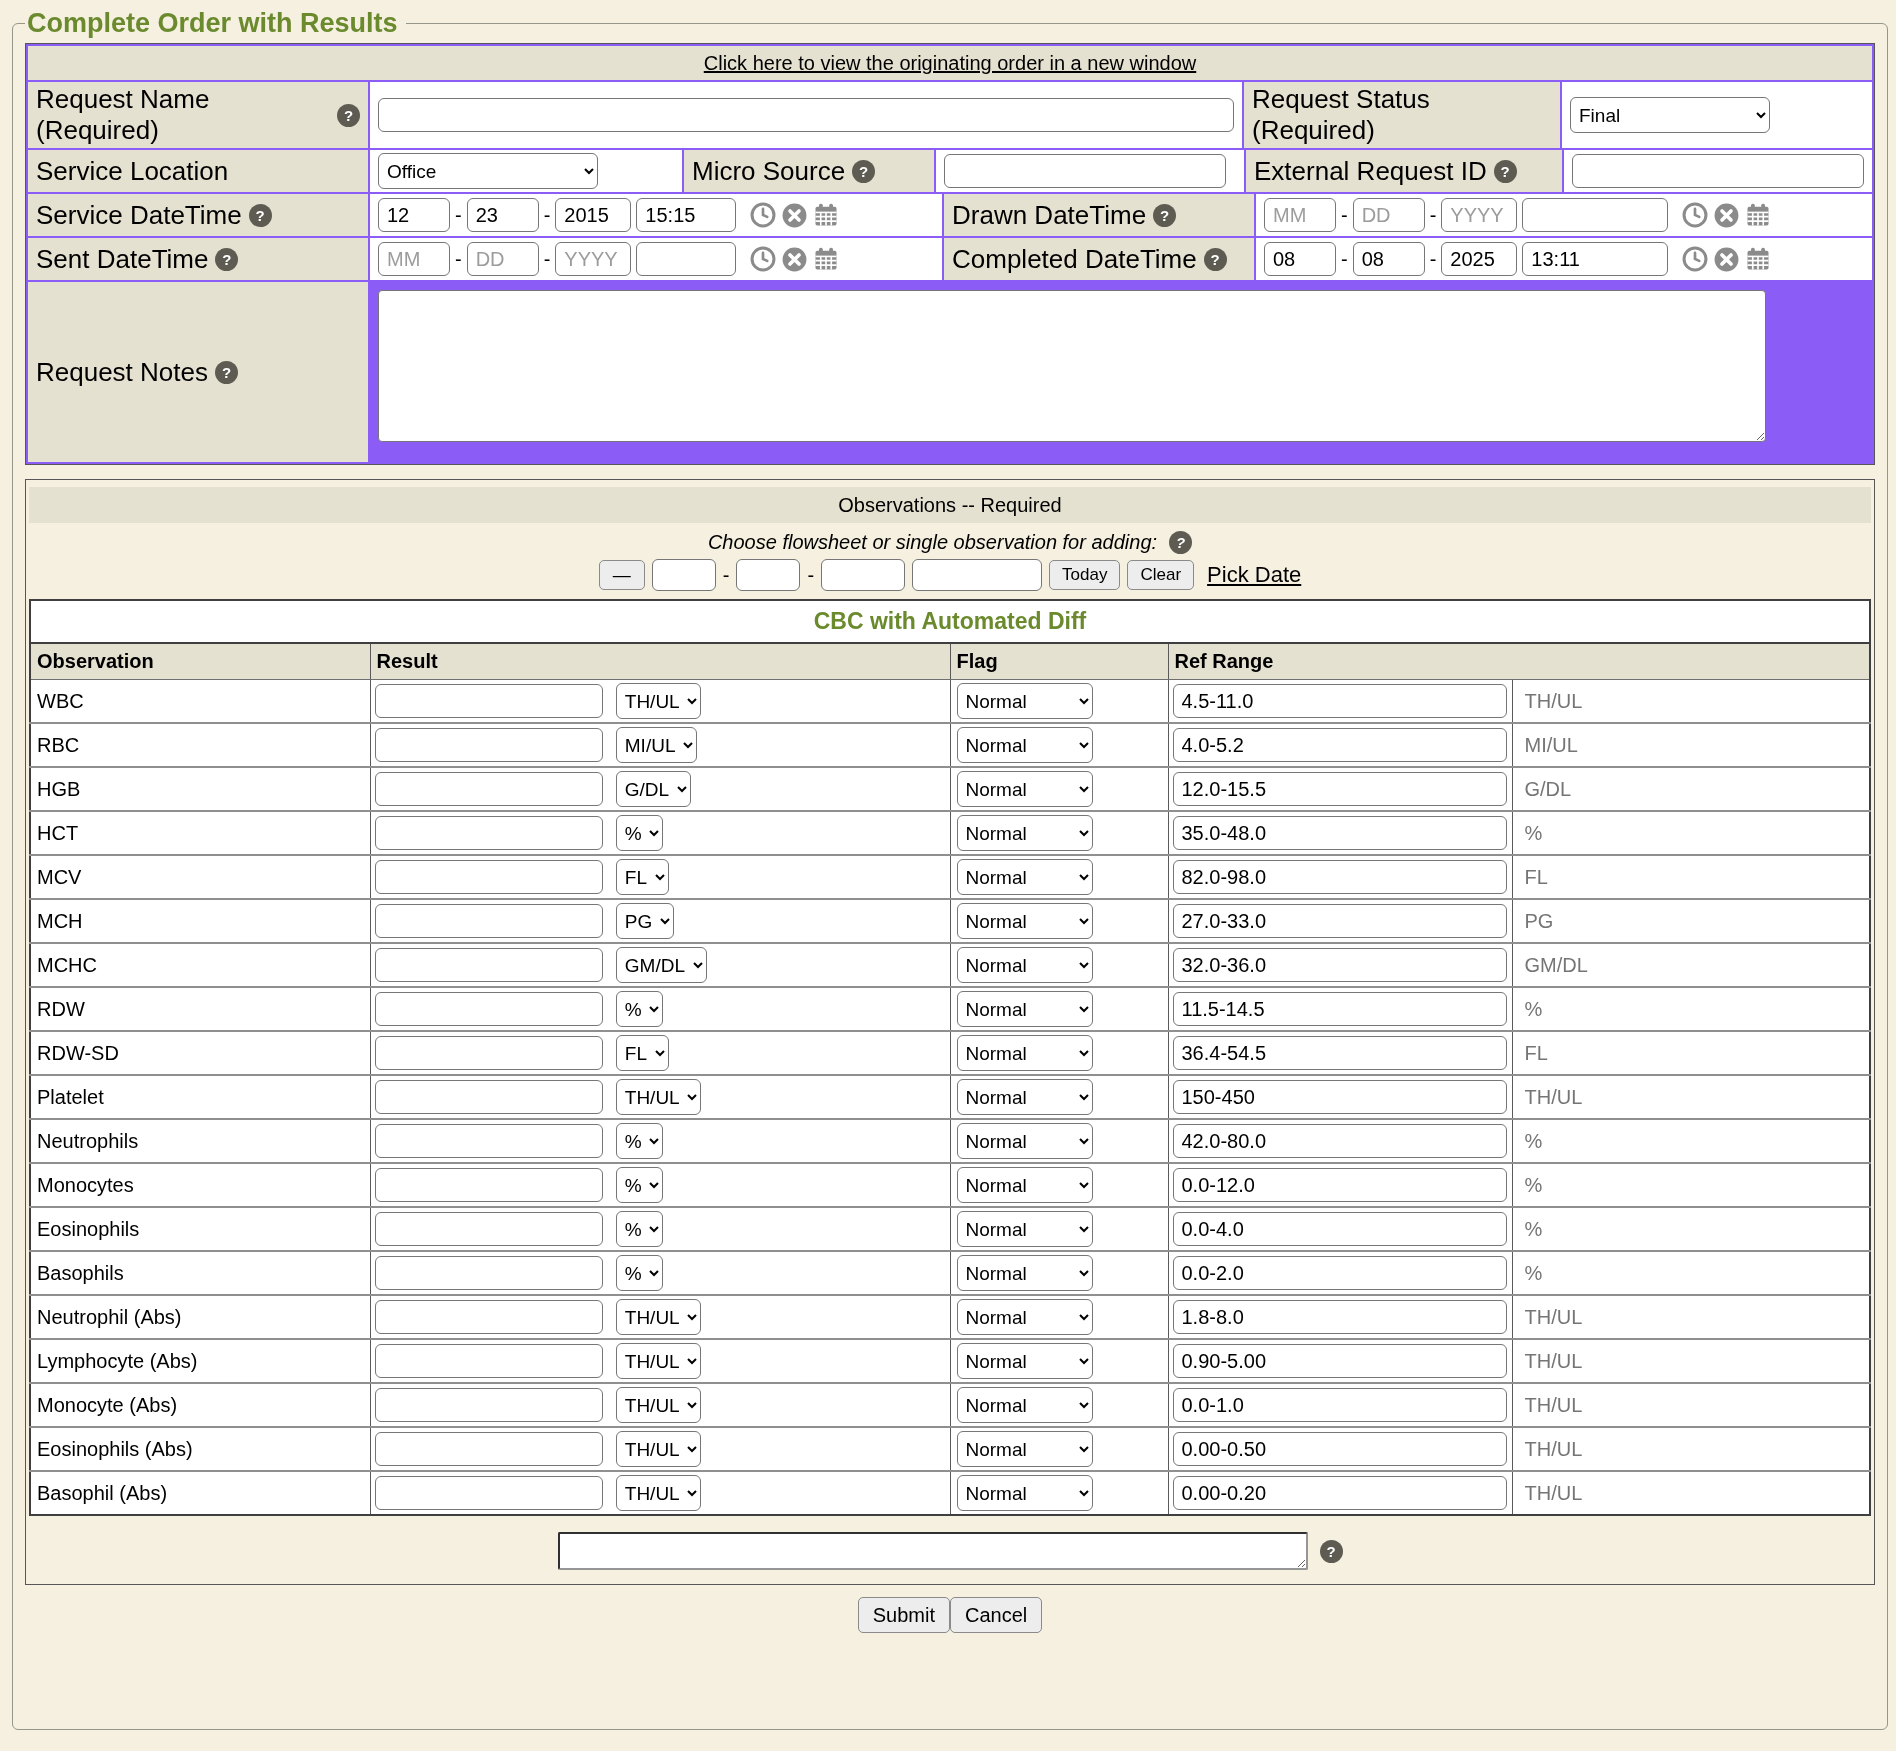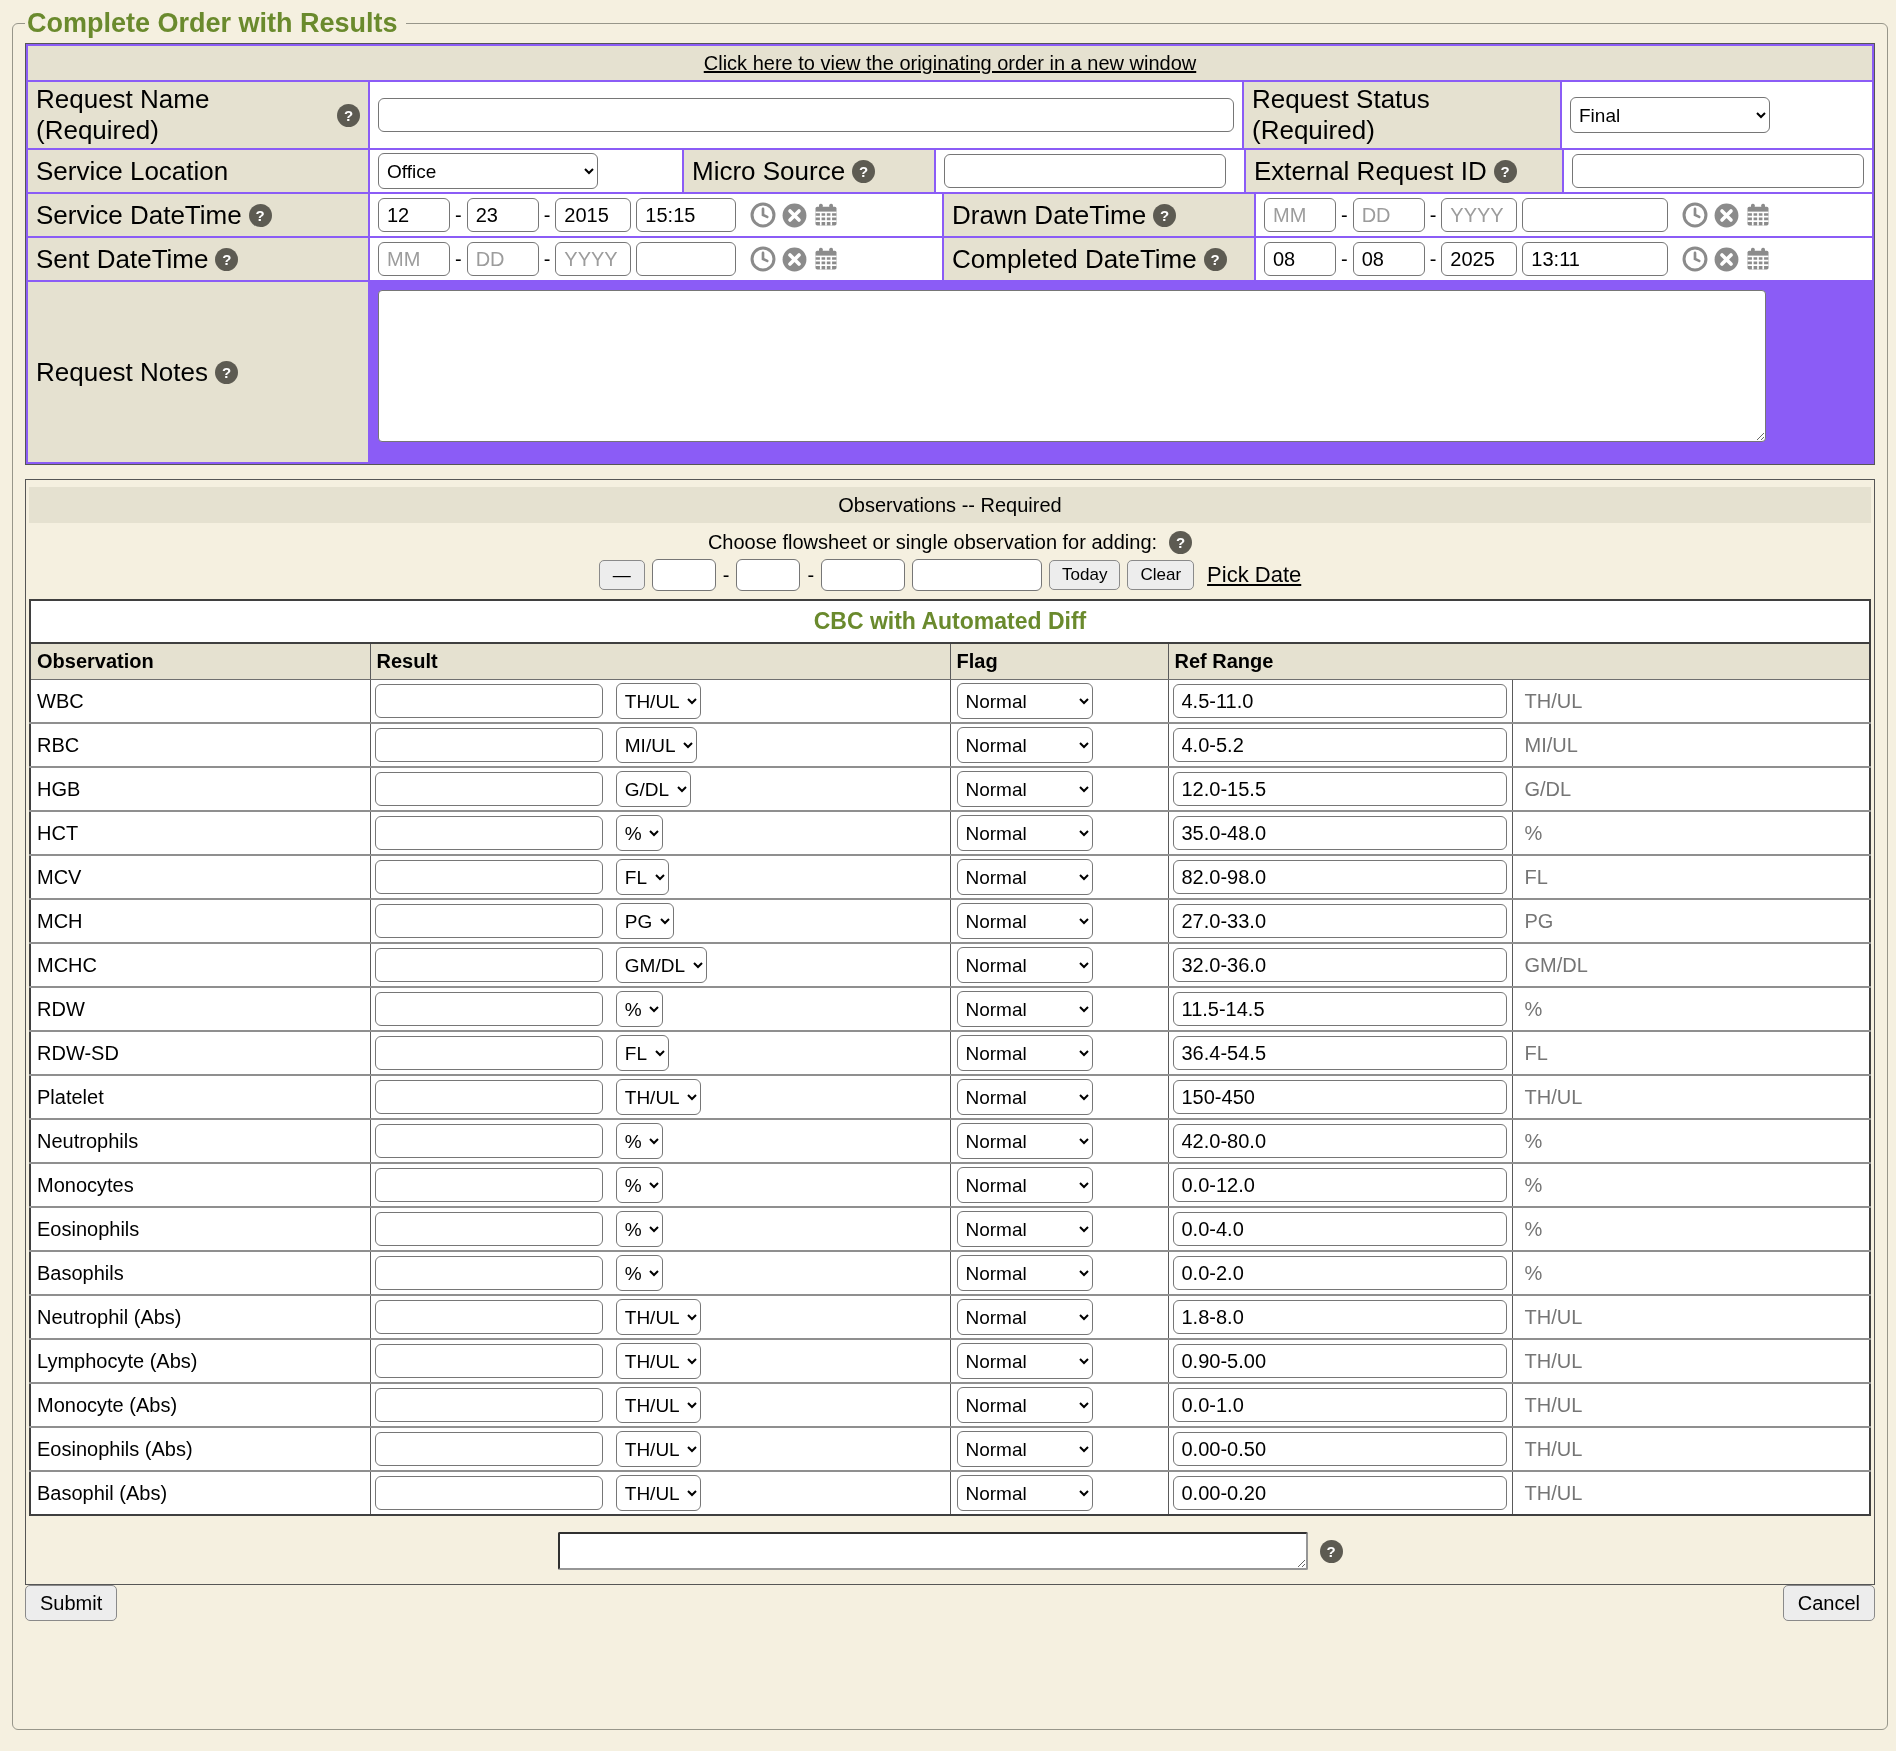--- a/index.html
+++ b/index.html
@@ -82,21 +82,21 @@
     width:1388px; height:152px; margin:4px 0;
     font-family:inherit; font-size:19px;
     border:1px solid #767676; border-radius:4px; background:#fff;
     resize:both; outline:none;
   }
 
   
   .obsbox { margin-top:14px; border:1px solid #565656; background:#F5F0E0; padding:3px 3px 0 3px; }
   .obs-band { min-height:36px; display:flex; align-items:center; justify-content:center; font-size:20px; }
   .chooser { text-align:center; padding-top:8px; font-size:20px; }
-  .chooser-inner { display:inline-flex; align-items:center; gap:12px; }
+  .chooser-inner { display:inline-flex; align-items:center; gap:12px;font-style:italic; }
   .controls { display:flex; align-items:center; justify-content:center; gap:7px; padding:5px 0 8px 0; }
   .btn-sm { height:30px; padding:1px 12px; font-size:17px; border-radius:5px; }
   .btn-dash { width:46px; height:30px; font-size:18px; padding:0; border-radius:5px; }
   .ch-in1 { width:64px; height:32px; }
   .ch-in2 { width:84px; height:32px; }
   .ch-in3 { width:130px; height:32px; }
   .pickdate { color:#000; font-size:22px; margin-left:6px; }
 
   table.cbc {
     width:100%; border-collapse:collapse; background:#fff;
@@ -120,21 +120,21 @@
   .ref-input { width:334px; }
   .unit-text { color:#757575; font-size:20px; padding-left:8px; }
 
   .bottomrow { display:flex; align-items:center; justify-content:center; gap:12px; padding:12px 0 14px 0; }
   textarea.bottom-input {
     width:750px; height:38px; resize:both; outline:none;
     font-family:inherit; font-size:19px; background:#fff;
     border:2px solid; border-color:#303030 #969696 #969696 #303030; border-radius:2px;
   }
 
-  .footer { display:flex; justify-content:space-between; }
+  .footer { display:flex; justify-content:center; margin-top:12px; }
   .footer .btn { font-size:20px; height:36px; }
 </style>
 </head>
 <body>
 
 <fieldset class="outer">
   <legend>Complete Order with Results</legend>
 
   <div class="box">
     <div class="trow">

